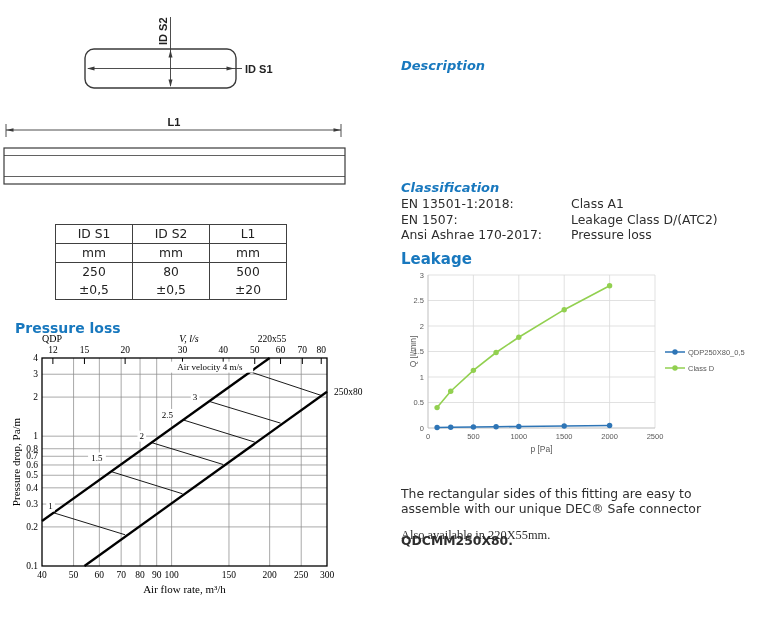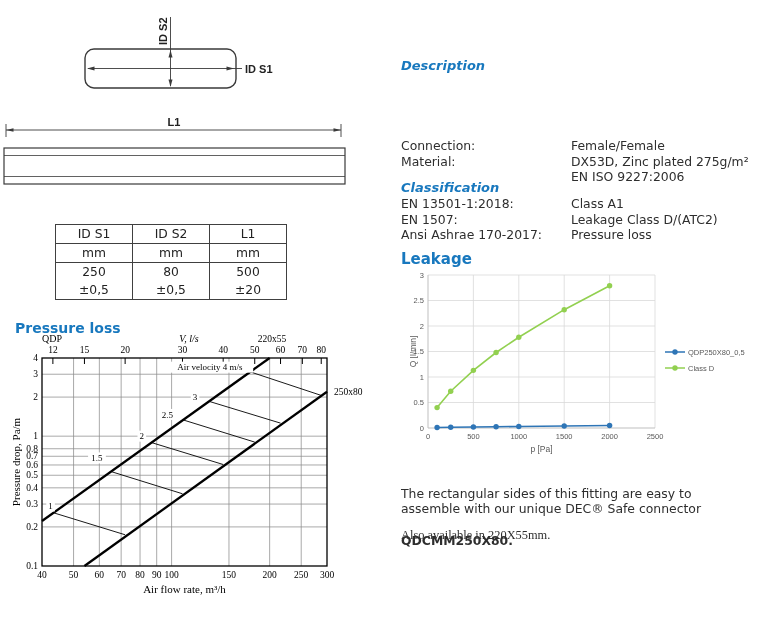--- a/index.html
+++ b/index.html
@@ -159,27 +159,20 @@
       <text x="220.95709448764478" y="246" font-size="9.5" font-family="&quot;Liberation Serif&quot;, serif" fill="#000" text-anchor="middle">150</text>
       <text x="261.64857681352464" y="246" font-size="9.5" font-family="&quot;Liberation Serif&quot;, serif" fill="#000" text-anchor="middle">200</text>
       <text x="293.21134260233885" y="246" font-size="9.5" font-family="&quot;Liberation Serif&quot;, serif" fill="#000" text-anchor="middle">250</text>
       <text x="319" y="246" font-size="9.5" font-family="&quot;Liberation Serif&quot;, serif" fill="#000" text-anchor="middle">300</text>
       <text x="176.5" y="261" font-size="11" font-family="&quot;Liberation Serif&quot;, serif" fill="#000" text-anchor="middle">Air flow rate, m³/h</text>
       <text x="0" y="0" font-size="11" font-family="&quot;Liberation Serif&quot;, serif" fill="#000" text-anchor="middle" transform="translate(12,130) rotate(-90)">Pressure drop, Pa/m</text>
     </svg>
 
   <div class="abs h-blue" style="left:401px;top:58px;">Description</div>
 
-  <div class="abs spec-grid" style="left:401px;top:138px;width:362px;">
-    <div>Connection:</div>
-    <div class="val">Female/Female</div>
-    <div>Material:</div>
-    <div class="val">DX53D, Zinc plated 275g/m²
-EN ISO 9227:2006</div>
-  </div>
 
   <div class="abs h-blue" style="left:401px;top:180px;">Classification</div>
   <div class="abs spec-grid" style="left:401px;top:196px;width:362px;">
     <div>EN 13501-1:2018:</div>
     <div>Class A1</div>
     <div>EN 1507:</div>
     <div>Leakage Class D/(ATC2)</div>
     <div>Ansi Ashrae 170-2017:</div>
     <div>Pressure loss</div>
   </div>

